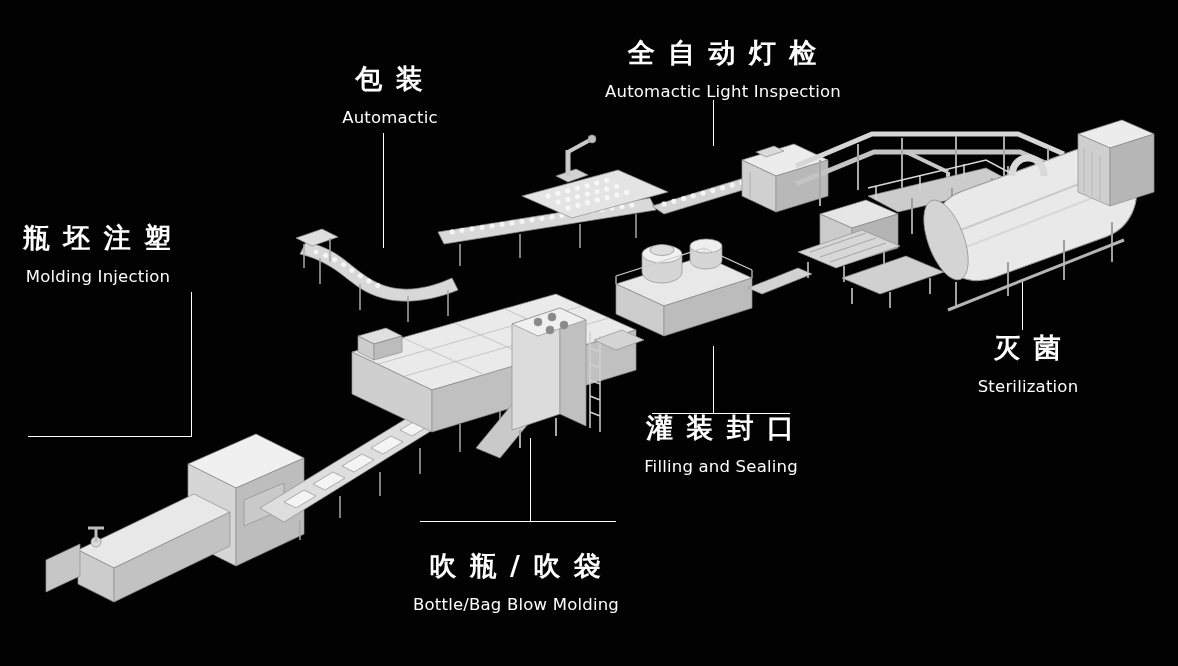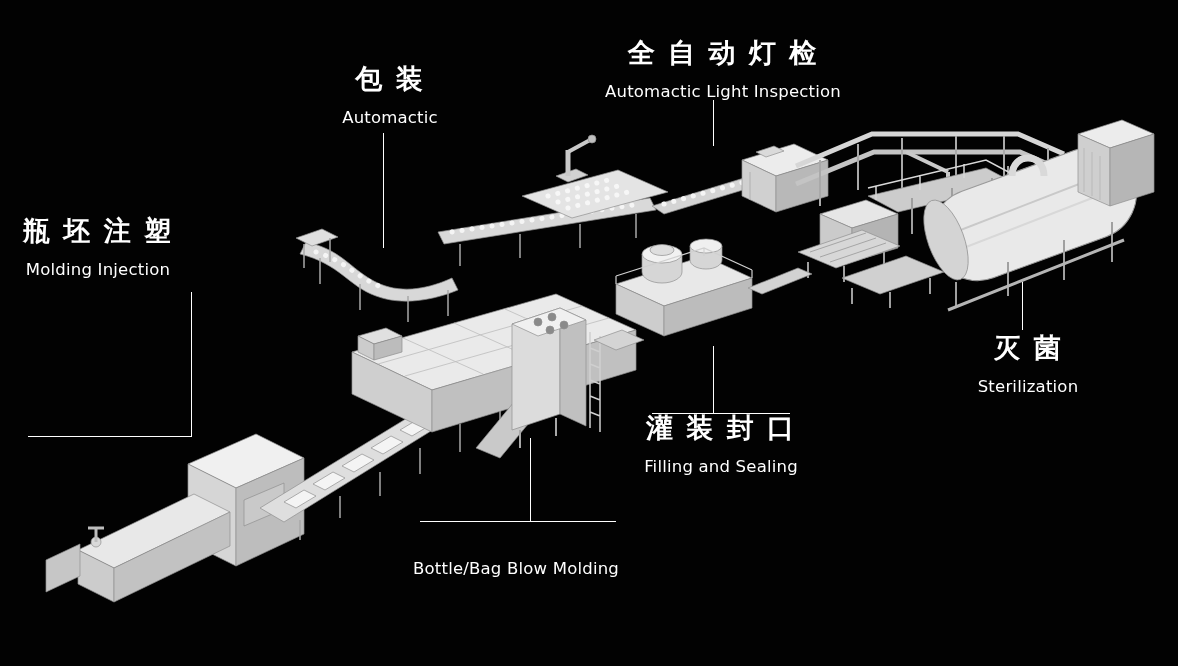--- a/index.html
+++ b/index.html
@@ -189,21 +189,21 @@
   <div class="cline v" style="left:191px;top:292px;height:144px"></div>
   <div class="cline h" style="left:28px;top:436px;width:164px"></div>
   <div class="cline v" style="left:383px;top:133px;height:115px"></div>
   <div class="cline v" style="left:713px;top:100px;height:46px"></div>
   <div class="cline v" style="left:1022px;top:282px;height:48px"></div>
   <div class="cline v" style="left:713px;top:346px;height:67px"></div>
   <div class="cline h" style="left:652px;top:413px;width:138px"></div>
   <div class="cline v" style="left:530px;top:438px;height:83px"></div>
   <div class="cline h" style="left:420px;top:521px;width:196px"></div>
 
-  <div class="label" style="left:98px;top:213px">
+  <div class="label" style="left:98px;top:220px">
     <div class="zh">瓶 坯 注 塑</div>
     <div class="en">Molding Injection</div>
   </div>
 
   <div class="label" style="left:390px;top:61px">
     <div class="zh">包 装</div>
     <div class="en">Automactic</div>
   </div>
 
   <div class="label" style="left:723px;top:35px">
@@ -215,16 +215,17 @@
     <div class="zh">灭 菌</div>
     <div class="en">Sterilization</div>
   </div>
 
   <div class="label" style="left:721px;top:410px">
     <div class="zh">灌 装 封 口</div>
     <div class="en">Filling and Sealing</div>
   </div>
 
   <div class="label" style="left:516px;top:548px">
+    <div class="zh">吹 瓶 / 吹 袋</div>
     <div class="en">Bottle/Bag Blow Molding</div>
   </div>
 
 </div>
 
 </body></html>

